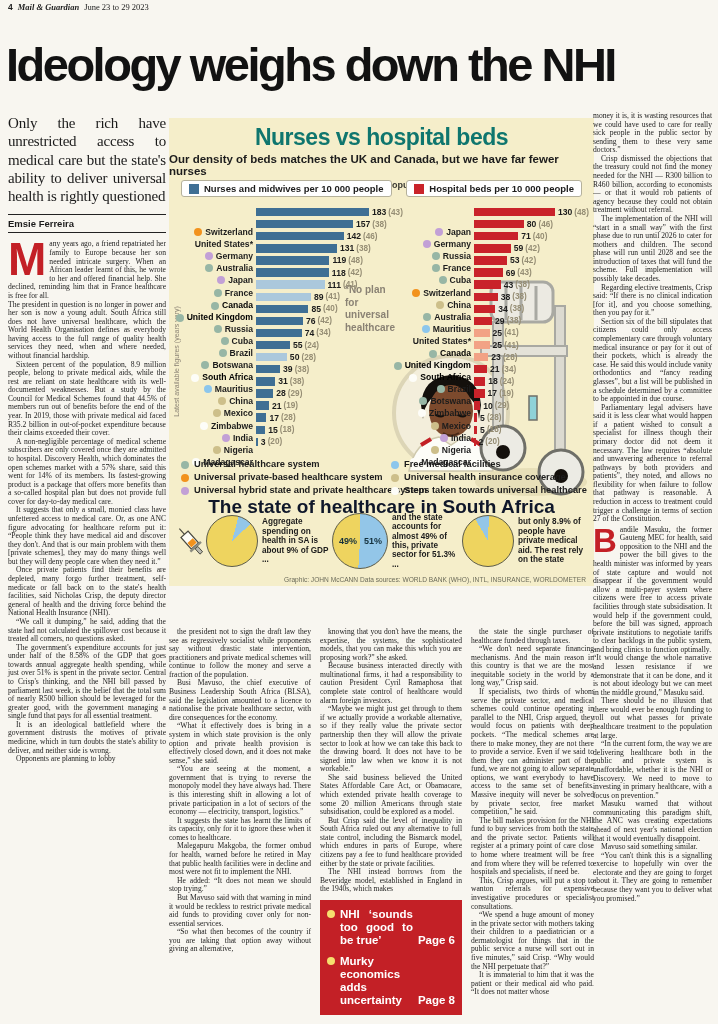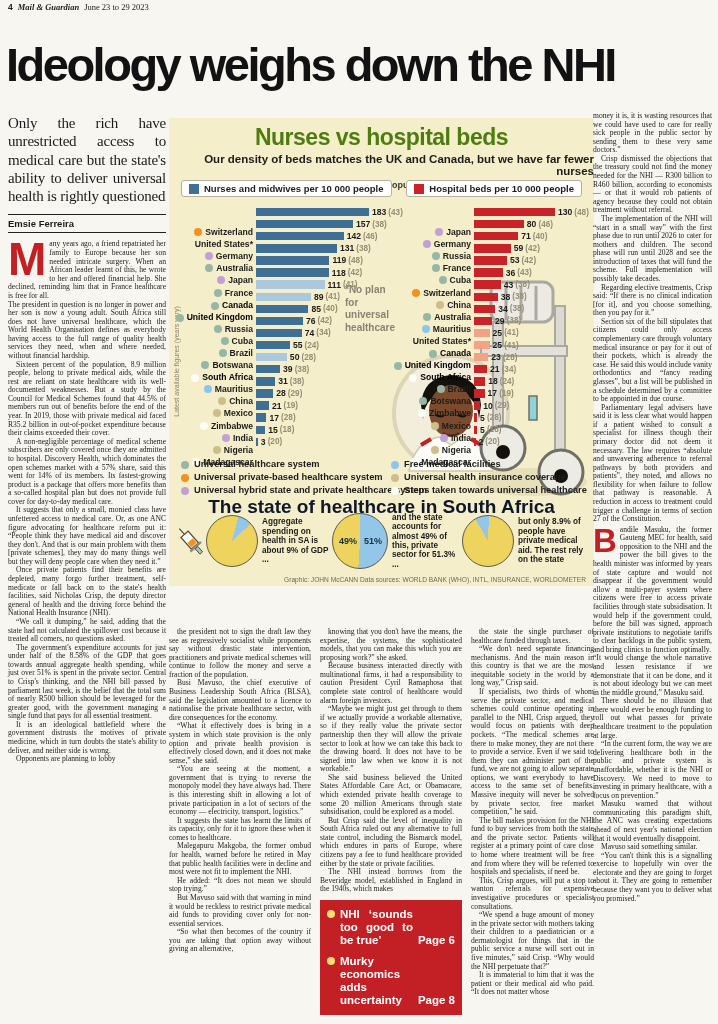--- a/index.html
+++ b/index.html
@@ -29,22 +29,22 @@
   .body { margin-top:7px; }
   .bp { font-size:7.6px; line-height:1.13; text-indent:8px; }
   .body .bp:first-child, .lead { text-indent:0; }
   .dropcap { float:left; font-family:"Liberation Sans",sans-serif; font-weight:800; color:#c32026;
              font-size:46px; line-height:0.78; padding:2px 3px 0 0; }
   .dropcap.small { font-size:33px; }
 
   
   .graphic { position:absolute; top:118px; left:169px; width:425px; height:468px; background:#f5eeca; }
   .g-title { text-align:center; padding-top:6px; font-family:"Liberation Sans",sans-serif; font-weight:800;
-             font-size:23px; color:#4d7c0f; letter-spacing:-0.5px; }
-  .g-sub { text-align:right; font-family:"Liberation Sans",sans-serif; font-weight:bold; font-size:11.5px; margin-top:2px; }
+             font-size:23px; color:#0f766e; letter-spacing:-0.5px; }
+  .g-sub { text-align:left; font-family:"Liberation Sans",sans-serif; font-weight:bold; font-size:11.5px; margin-top:2px; }
   .g-note { text-align:center; font-family:"Liberation Sans",sans-serif; font-weight:bold; font-size:9px; color:#3a3a33; margin-top:3px; }
   .chiprow { position:absolute; top:62px; left:12px; right:12px; display:flex; justify-content:space-between; }
   .chip { background:#fff; border:1px solid #b5b19b; border-radius:3px; padding:2px 7px; display:flex; align-items:center; gap:5px;
           font-family:"Liberation Sans",sans-serif; font-weight:bold; font-size:9.5px; }
   .sw { width:10px; height:10px; display:inline-block; }
   .sw.blue { background:#3f6f94; } .sw.red { background:#c9232a; }
 
   .chart { position:absolute; top:88px; }
   .chart1 { left:4px; width:232px; }
   .chart2 { left:228px; width:196px; }
@@ -397,21 +397,21 @@
           <span class="bar r" style="width: 33.0231px;"></span>
           <span class="cval">53</span>
           <span class="cage">(42)</span>
         </div>
         <div class="crow">
           <div class="clab">
             <span class="dot orange"></span>
             <span>Switzerland</span>
           </div>
           <span class="bar r" style="width: 28.6615px;"></span>
-          <span class="cval">36</span>
+          <span class="cval">69</span>
           <span class="cage">(43)</span>
         </div>
         <div class="crow">
           <div class="clab">
             <span class="dot khaki"></span>
             <span>China</span>
           </div>
           <span class="bar r" style="width: 26.7923px;"></span>
           <span class="cval">43</span>
           <span class="cage">(38)</span>

